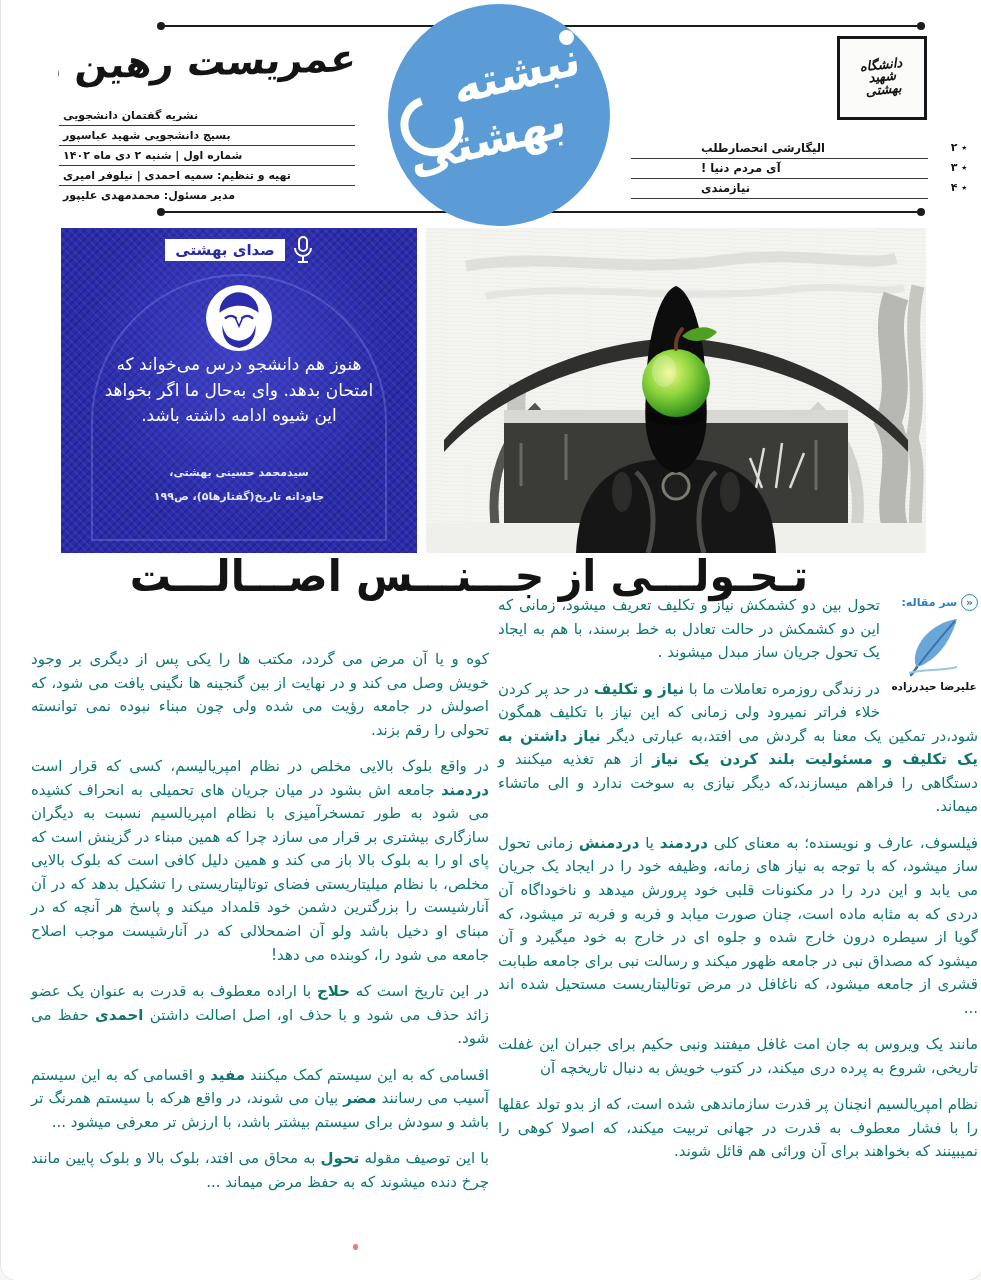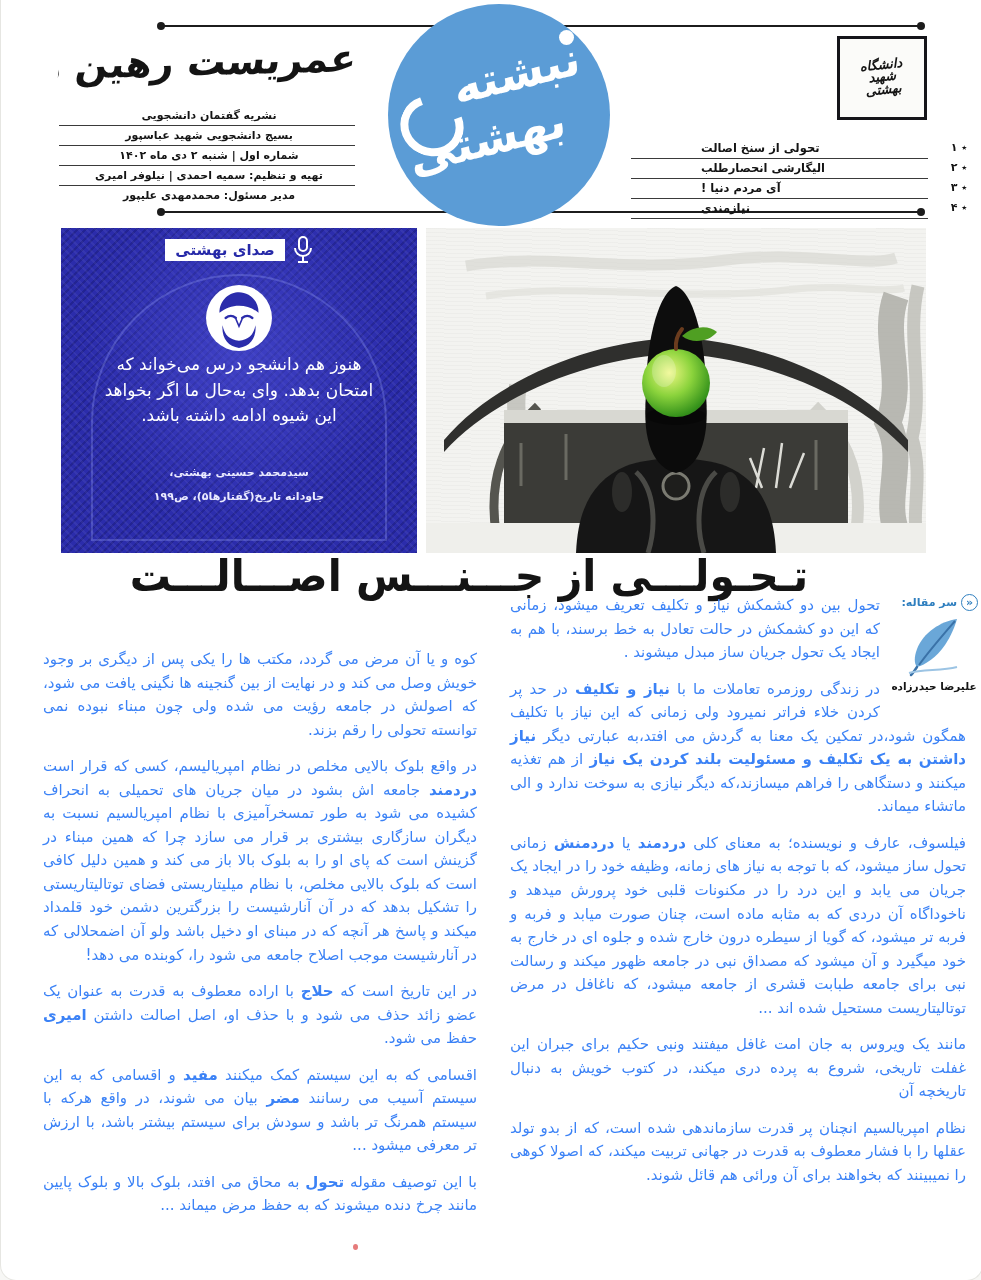--- a/index.html
+++ b/index.html
@@ -17,21 +17,21 @@
   #rule-mid{left:158px;top:211px;width:764px;}
 
   
   .masthead-left{position:absolute;left:58px;top:32px;width:296px;z-index:2;}
   .calli{
     font-size:38px;font-weight:bold;text-align:center;line-height:1.6;height:74px;
     transform:skewX(-9deg) rotate(-1.5deg);direction:rtl;white-space:nowrap;overflow:hidden;
   }
   .info-line{
     direction:rtl;height:19px;line-height:19px;font-size:11px;font-weight:bold;
-    letter-spacing:.4px;text-align:center;border-bottom:1px solid #3a3a3a;padding-left:4px;
+    letter-spacing:.4px;text-align:left;border-bottom:1px solid #3a3a3a;padding-left:4px;
   }
   .info-line:last-child{border-bottom:none;}
 
   
   .logo-circle{
     position:absolute;left:387px;top:4px;width:222px;height:222px;border-radius:50%;
     z-index:3;overflow:hidden;
   }
   .logo-line{position:absolute;color:#fff;font-weight:bold;direction:rtl;white-space:nowrap;
     transform:rotate(-14deg) skewX(-6deg);}
@@ -88,21 +88,21 @@
   .photo svg{display:block;}
 
   
   .article-title{
     position:absolute;left:28px;top:552px;width:880px;text-align:center;direction:rtl;
     font-size:41px;font-weight:bold;transform:scaleY(1.06);white-space:nowrap;
   }
   .col{position:absolute;direction:rtl;}
   .col-right{left:497px;top:594px;width:480px;}
   .col-left{left:30px;top:648px;width:458px;}
-  .para{margin:0 12px 13px;font-size:15px;line-height:1.57;text-align:justify;color:#3b82f6;}
+  .para{margin:0 0 13px;font-size:15px;line-height:1.57;text-align:justify;color:#0f766e;}
   .para .b{font-weight:bold;}
 
   .editorial-box{float:right;width:88px;height:116px;margin-left:10px;position:relative;}
   .eyebrow{display:flex;align-items:center;gap:4px;color:#2f7fbf;font-size:11px;font-weight:bold;direction:rtl;}
   .eyebrow .guillemet{display:inline-flex;align-items:center;justify-content:center;width:15px;height:15px;
     border:1.5px solid #2f7fbf;border-radius:50%;font-size:11px;line-height:1;}
   .feather{display:block;margin:4px auto 3px;}
   .author{font-size:10.5px;font-weight:bold;text-align:center;white-space:nowrap;}
 
   .stray-mark{position:absolute;left:352px;top:1244px;width:5px;height:6px;background:#e05a5a;
@@ -136,24 +136,20 @@
 
   <div class="uni-logo">
     <div class="uni-text">
       <span>دانشگاه</span>
       <span>شهید</span>
       <span>بهشتی</span>
     </div>
   </div>
 
   <div class="toc" id="toc">
-      <div class="toc-row">
-        <span class="toc-title">تحولی از سنخ اصالت</span>
-        <span class="toc-num">۱ ٭</span>
-      </div>
       <div class="toc-row">
         <span class="toc-title">الیگارشی انحصارطلب</span>
         <span class="toc-num">۲ ٭</span>
       </div>
       <div class="toc-row">
         <span class="toc-title">آی مردم دنیا !</span>
         <span class="toc-num">۳ ٭</span>
       </div>
       <div class="toc-row">
         <span class="toc-title">نیازمندی</span>
@@ -252,19 +248,19 @@
   <p class="para"><span>تحول بین دو کشمکش نیاز و تکلیف تعریف میشود، زمانی که این دو کشمکش در حالت تعادل به خط برسند، با هم به ایجاد یک تحول جریان ساز مبدل میشوند .</span></p>
       <p class="para"><span>در زندگی روزمره تعاملات ما با </span><span class="b">نیاز و تکلیف</span><span> در حد پر کردن خلاء فراتر نمیرود ولی زمانی که این نیاز با تکلیف همگون شود،در تمکین یک معنا به گردش می افتد،به عبارتی دیگر </span><span class="b">نیاز داشتن به یک تکلیف و مسئولیت بلند کردن یک نیاز</span><span> از هم تغذیه میکنند و دستگاهی را فراهم میسازند،که دیگر نیازی به سوخت ندارد و الی ماتشاء میماند.</span></p>
       <p class="para"><span>فیلسوف، عارف و نویسنده؛ به معنای کلی </span><span class="b">دردمند</span><span> یا </span><span class="b">دردمنش</span><span> زمانی تحول ساز میشود، که با توجه به نیاز های زمانه، وظیفه خود را در ایجاد یک جریان می یابد و این درد را در مکنونات قلبی خود پرورش میدهد و ناخوداگاه آن دردی که به مثابه ماده است، چنان صورت میابد و فربه و فربه تر میشود، که گویا از سیطره درون خارج شده و جلوه ای در خارج به خود میگیرد و آن میشود که مصداق نبی در جامعه ظهور میکند و رسالت نبی برای جامعه طبابت قشری از جامعه میشود، که ناغافل در مرض توتالیتاریست مستحیل شده اند ...</span></p>
       <p class="para"><span>مانند یک ویروس به جان امت غافل میفتند ونبی حکیم برای جبران این غفلت تاریخی، شروع به پرده دری میکند، در کتوب خویش به دنبال تاریخچه آن</span></p>
       <p class="para"><span>نظام امپریالسیم انچنان پر قدرت سازماندهی شده است، که از بدو تولد عقلها را با فشار معطوف به قدرت در جهانی تربیت میکند، که اصولا کوهی را نمیبینند که بخواهند برای آن ورائی هم قائل شوند.</span></p>
     </div>
 
   <div class="col col-left" id="col-left">
       <p class="para"><span>کوه و یا آن مرض می گردد، مکتب ها را یکی پس از دیگری بر وجود خویش وصل می کند و در نهایت از بین گنجینه ها نگینی یافت می شود، که اصولش در جامعه رؤیت می شده ولی چون مبناء نبوده نمی توانسته تحولی را رقم بزند.</span></p>
       <p class="para"><span>در واقع بلوک بالایی مخلص در نظام امپریالیسم، کسی که قرار است </span><span class="b">دردمند</span><span> جامعه اش بشود در میان جریان های تحمیلی به انحراف کشیده می شود به طور تمسخرآمیزی با نظام امپریالسیم نسبت به دیگران سازگاری بیشتری بر قرار می سازد چرا که همین مبناء در گزینش است که پای او را به بلوک بالا باز می کند و همین دلیل کافی است که بلوک بالایی مخلص، با نظام میلیتاریستی فضای توتالیتاریستی را تشکیل بدهد که در آن آنارشیست را بزرگترین دشمن خود قلمداد میکند و پاسخ هر آنچه که در مبنای او دخیل باشد ولو آن اضمحلالی که در آنارشیست موجب اصلاح جامعه می شود را، کوبنده می دهد!</span></p>
-      <p class="para"><span>در این تاریخ است که </span><span class="b">حلاج</span><span> با اراده معطوف به قدرت به عنوان یک عضو زائد حذف می شود و با حذف او، اصل اصالت داشتن </span><span class="b">امیری</span><span> حفظ می شود.</span></p>
+      <p class="para"><span>در این تاریخ است که </span><span class="b">حلاج</span><span> با اراده معطوف به قدرت به عنوان یک عضو زائد حذف می شود و با حذف او، اصل اصالت داشتن </span><span class="b">احمدی</span><span> حفظ می شود.</span></p>
       <p class="para"><span>اقسامی که به این سیستم کمک میکنند </span><span class="b">مفید</span><span> و اقسامی که به این سیستم آسیب می رسانند </span><span class="b">مضر</span><span> بیان می شوند، در واقع هرکه با سیستم همرنگ تر باشد و سودش برای سیستم بیشتر باشد، با ارزش تر معرفی میشود ...</span></p>
       <p class="para"><span>با این توصیف مقوله </span><span class="b">تحول</span><span> به محاق می افتد، بلوک بالا و بلوک پایین مانند چرخ دنده میشوند که به حفظ مرض میماند ...</span></p>
     </div>
 
   <div class="stray-mark"></div>
 </div>
 
 </body></html>

